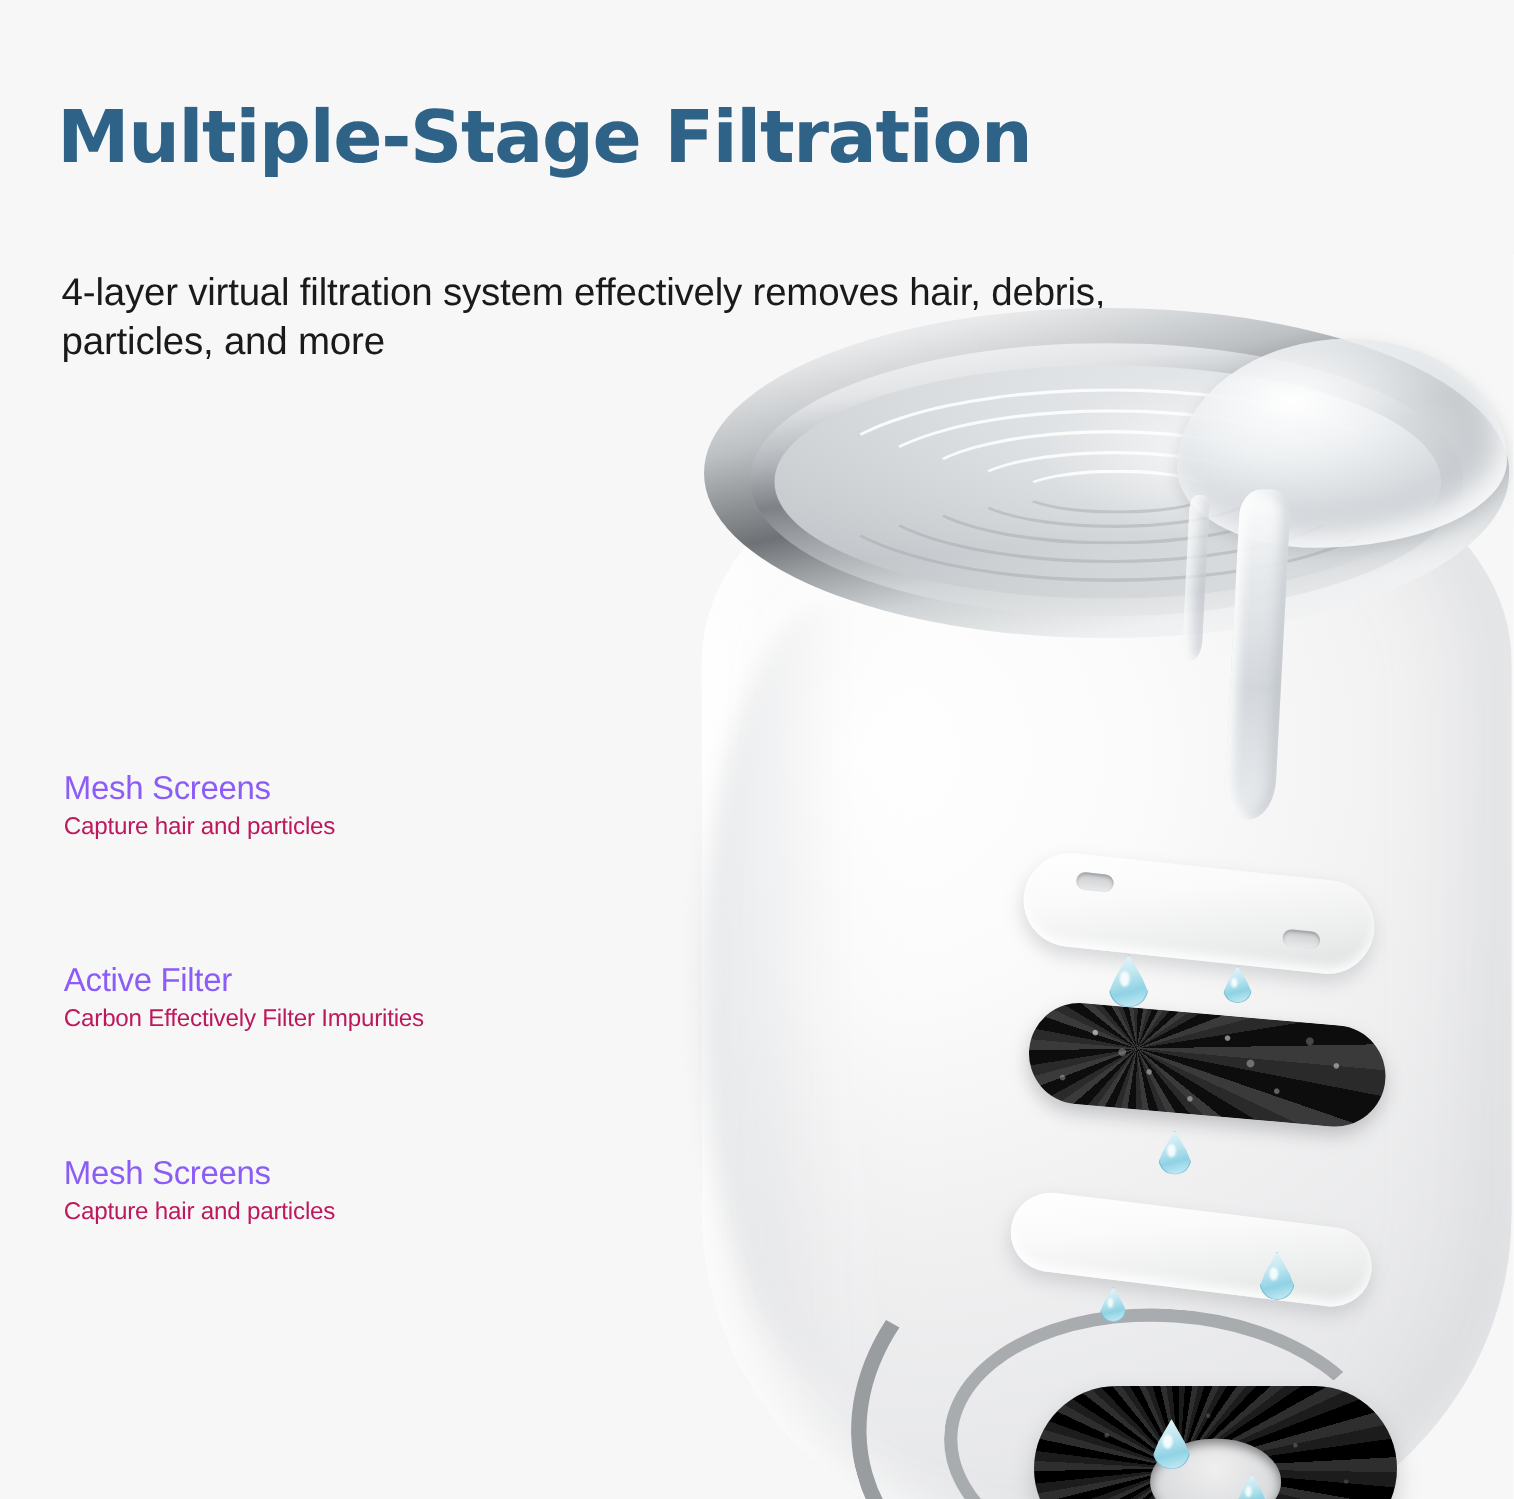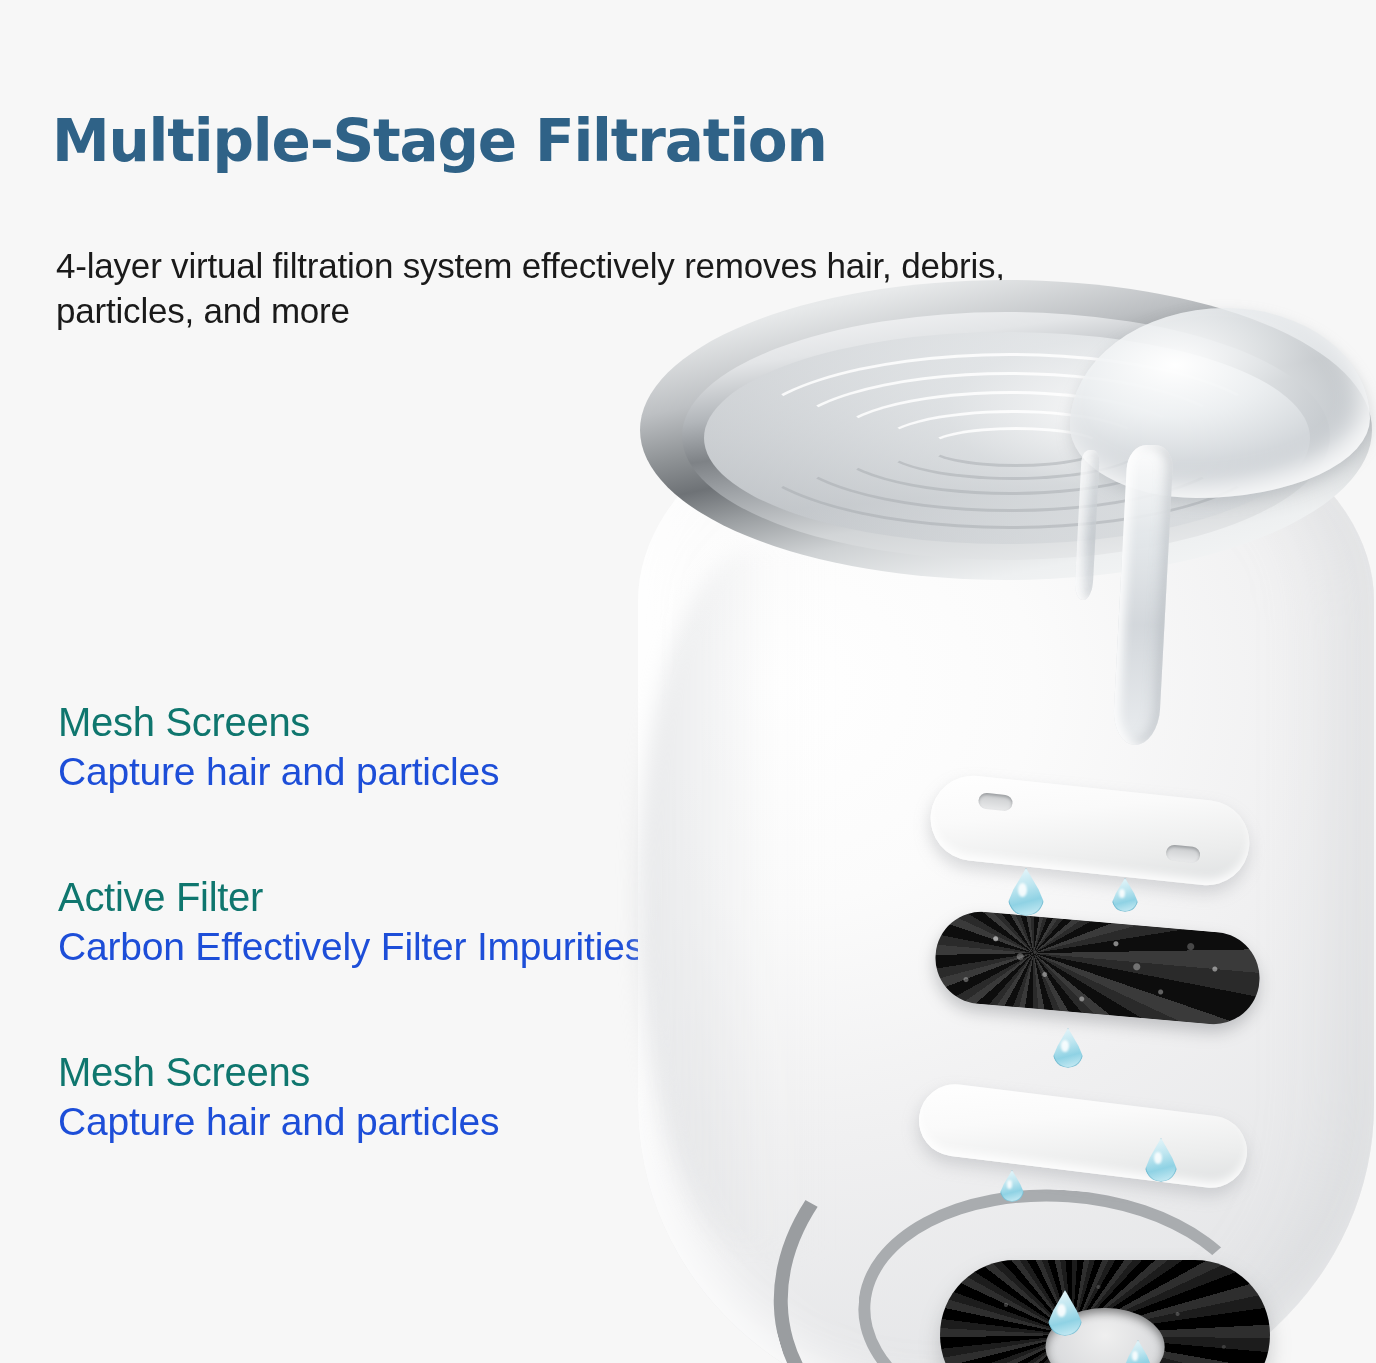--- a/index.html
+++ b/index.html
@@ -13,23 +13,23 @@
     height: 1363px;
     background: #f7f7f7;
     overflow: hidden;
     font-family: "Liberation Sans", sans-serif;
   }
 
   
   .title {
     position: absolute;
     left: 52px;
-    top: 112px;
+    top: 92px;
     font-family: "DejaVu Sans", sans-serif;
-    font-size: 58px;
+    font-size: 66px;
     font-weight: bold;
     letter-spacing: -1.2px;
     color: #2f6287;
     white-space: nowrap;
     line-height: 1.0;
   }
   .subtitle {
     position: absolute;
     left: 56px;
     top: 196px;
@@ -43,32 +43,32 @@
     margin-top: 48px;
   }
 
   .feature {
     position: absolute;
     left: 58px;
     width: 640px;
   }
   .feature-heading {
     font-family: "Liberation Sans", sans-serif;
-    font-size: 40px;
+    font-size: 30px;
     font-weight: 400;
-    color: #0f766e;
+    color: #8b5cf6;
     letter-spacing: -0.3px;
     line-height: 1.12;
     white-space: pre-line;
   }
   .feature-desc {
     font-family: "Liberation Sans", sans-serif;
-    font-size: 39px;
+    font-size: 22px;
     font-weight: 400;
-    color: #1d4ed8;
+    color: #be185d;
     letter-spacing: -0.2px;
     line-height: 1.2;
     margin-top: 4px;
   }
   .feature-desc.cut {
     color: #cfd4d8;
     font-size: 26px;
     margin-top: 8px;
     overflow: hidden;
     height: 10px;

